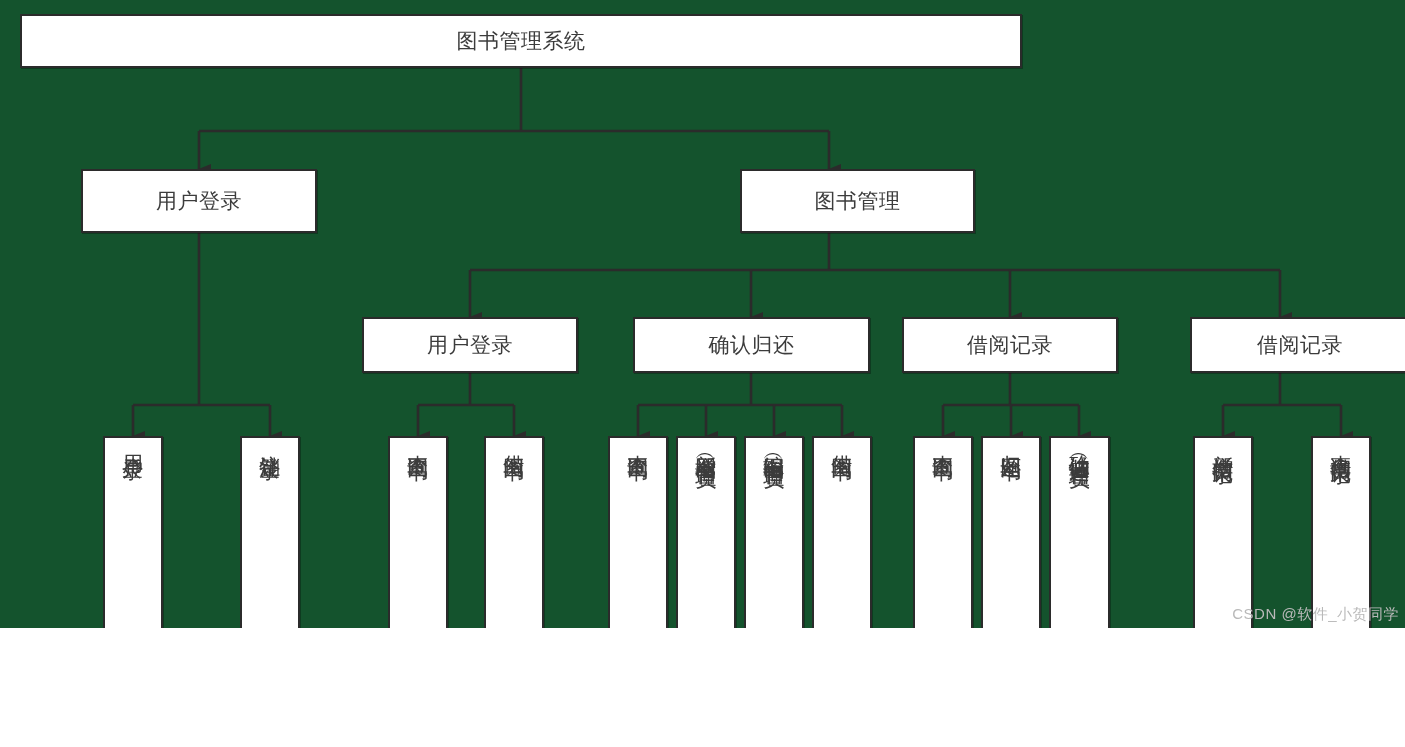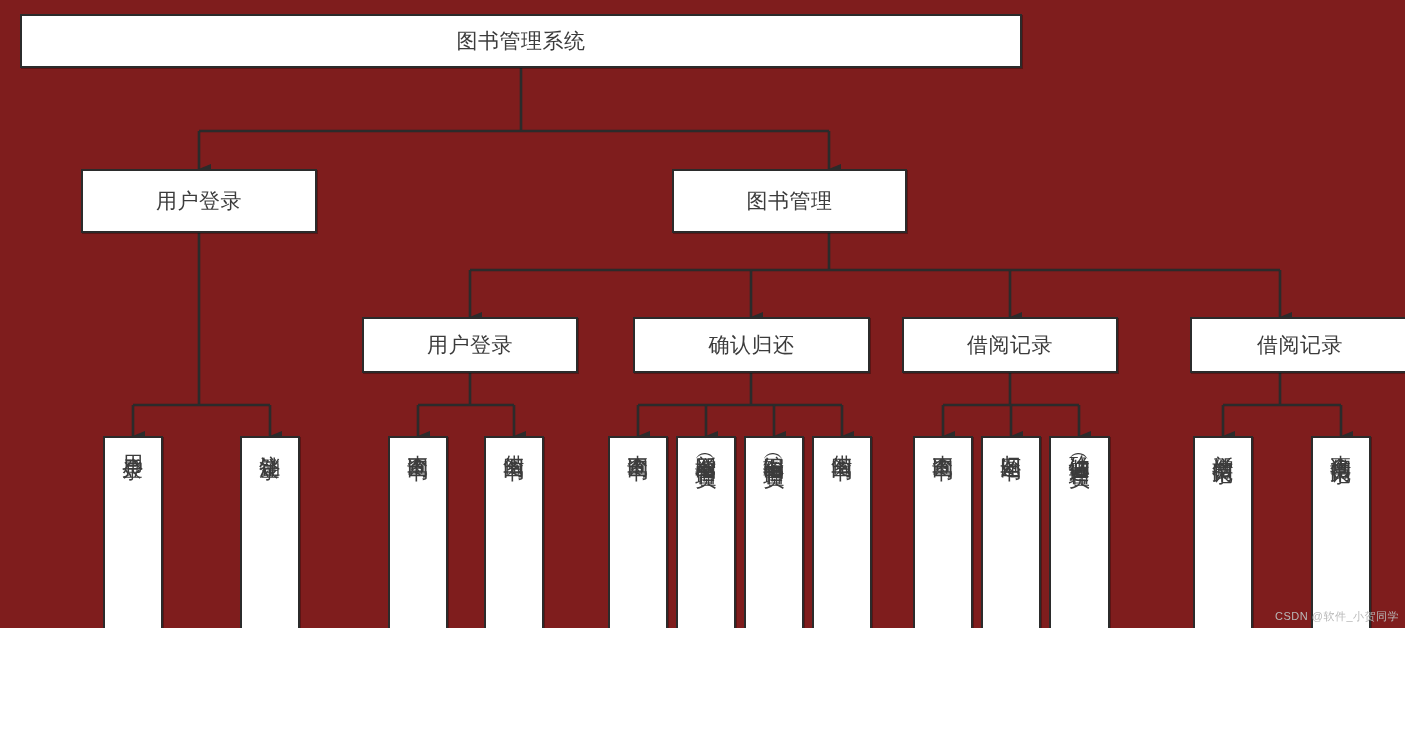--- a/index.html
+++ b/index.html
@@ -4,21 +4,21 @@
 <style>
   html, body {
     margin: 0;
     padding: 0;
     background: #ffffff;
   }
   #canvas {
     position: relative;
     width: 1405px;
     height: 628px;
-    background: #7f1d1d;
+    background: #14532d;
     font-family: "Liberation Sans", "DejaVu Sans", sans-serif;
     overflow: hidden;
     text-align: center;
   }
   svg.wires {
     position: absolute;
     left: 0;
     top: 0;
     width: 1405px;
     height: 747px;
@@ -53,21 +53,21 @@
     font-size: 21px;
     line-height: 1.30;
     letter-spacing: 2px;
     white-space: nowrap;
     max-height: 100%;
   }
   .watermark {
     position: absolute;
     right: 6px;
     bottom: 4px;
-    font-size: 11px;
+    font-size: 15px;
     color: #b9b9b9;
     letter-spacing: 0.5px;
     white-space: nowrap;
   }
 </style>
 </head>
 <body>
 
 <div id="canvas">
 
@@ -115,21 +115,21 @@
   </svg>
 
   <div class="node root" id="node-root" style="left: 20px; top: 14px; width: 1002px; height: 54px;">
     <span class="label">图书管理系统</span>
   </div>
 
   <div id="level2-container">
       <div class="node" style="left: 81px; top: 169px; width: 236px; height: 64px;">
         <span class="label">用户登录</span>
       </div>
-      <div class="node" style="left: 672px; top: 169px; width: 235px; height: 64px;">
+      <div class="node" style="left: 740px; top: 169px; width: 235px; height: 64px;">
         <span class="label">图书管理</span>
       </div>
     </div>
   <div id="level3-container">
       <div class="node" style="left: 362px; top: 317px; width: 216px; height: 56px;">
         <span class="label">用户登录</span>
       </div>
       <div class="node" style="left: 633px; top: 317px; width: 237px; height: 56px;">
         <span class="label">确认归还</span>
       </div>

